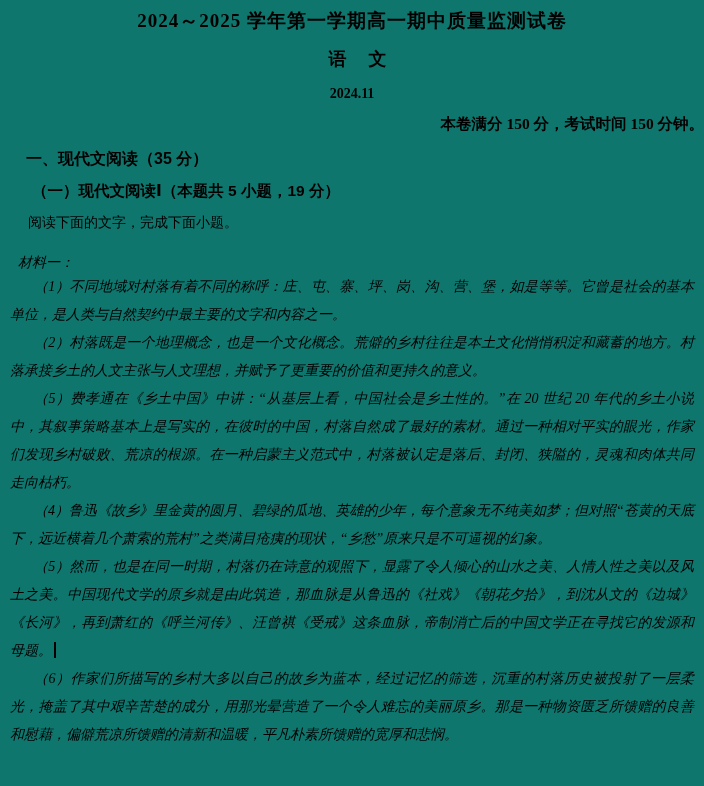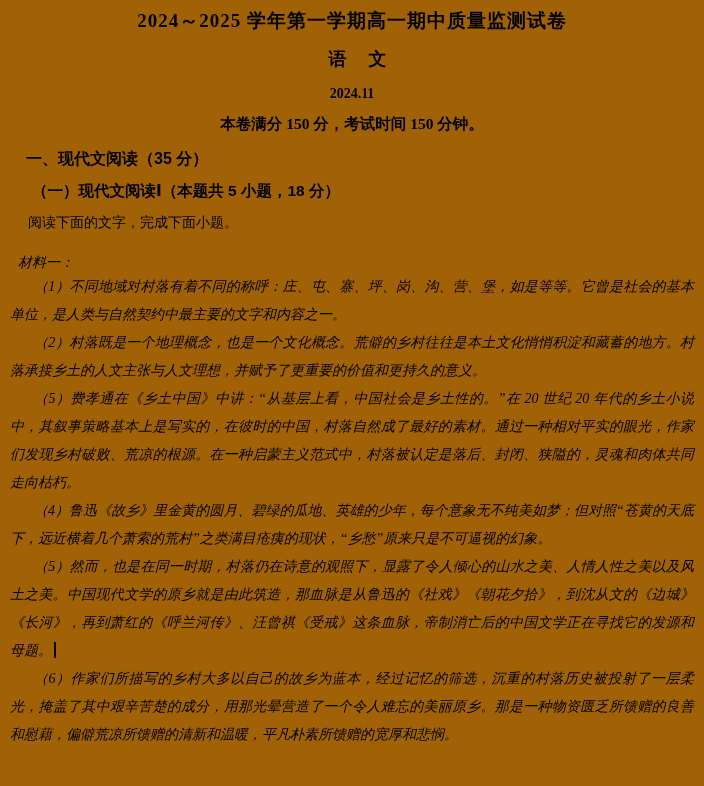--- a/index.html
+++ b/index.html
@@ -4,21 +4,21 @@
 <style>
   html, body {
     margin: 0;
     padding: 0;
     background: #ffffff;
   }
   .page {
     position: relative;
     width: 704px;
     height: 786px;
-    background: #a16207;
+    background: #0f766e;
     color: #000000;
     overflow: hidden;
     font-family: "Liberation Serif", "DejaVu Serif", serif;
   }
   .doc-header { text-align: center; }
   .doc-title {
     margin: 8px 0 0 0;
     font-size: 19px;
     font-weight: bold;
     letter-spacing: 1px;
@@ -38,20 +38,21 @@
     font-size: 14px;
     font-weight: bold;
     line-height: 20px;
     font-family: Liberation Serif, serif;
   }
   .doc-info {
     margin: 9px 0 0 0;
     font-size: 15.5px;
     font-weight: bold;
     line-height: 22px;
+    text-align: right;
   }
   .doc-body {
     padding: 0 10px;
   }
   .sec-heading {
     margin: 13px 0 0 16px;
     font-size: 16px;
     font-weight: bold;
     line-height: 22px;
     font-family: "Liberation Sans", "DejaVu Sans", sans-serif;
@@ -100,21 +101,21 @@
 
   <div class="doc-header">
     <h1 class="doc-title">2024～2025 学年第一学期高一期中质量监测试卷</h1>
     <div class="doc-subject">语　文</div>
     <div class="doc-date">2024.11</div>
     <div class="doc-info">本卷满分 150 分，考试时间 150 分钟。</div>
   </div>
 
   <div class="doc-body">
     <div class="sec-heading">一、现代文阅读（35 分）</div>
-    <div class="sec-subheading">（一）现代文阅读Ⅰ（本题共 5 小题，18 分）</div>
+    <div class="sec-subheading">（一）现代文阅读Ⅰ（本题共 5 小题，19 分）</div>
     <div class="sec-instruction">阅读下面的文字，完成下面小题。</div>
     <div class="material-label">材料一：</div>
 
     <p class="material-para"><span>（1）不同地域对村落有着不同的称呼：庄、屯、寨、坪、岗、沟、营、堡，如是等等。它曾是社会的基本单位，是人类与自然契约中最主要的文字和内容之一。</span></p>
     <p class="material-para"><span>（2）村落既是一个地理概念，也是一个文化概念。荒僻的乡村往往是本土文化悄悄积淀和藏蓄的地方。村落承接乡土的人文主张与人文理想，并赋予了更重要的价值和更持久的意义。</span></p>
     <p class="material-para"><span>（5）费孝通在《乡土中国》中讲：“从基层上看，中国社会是乡土性的。”在 20 世纪 20 年代的乡土小说中，其叙事策略基本上是写实的，在彼时的中国，村落自然成了最好的素材。通过一种相对平实的眼光，作家们发现乡村破败、荒凉的根源。在一种启蒙主义范式中，村落被认定是落后、封闭、狭隘的，灵魂和肉体共同走向枯朽。</span></p>
     <p class="material-para"><span>（4）鲁迅《故乡》里金黄的圆月、碧绿的瓜地、英雄的少年，每个意象无不纯美如梦；但对照“苍黄的天底下，远近横着几个萧索的荒村”之类满目疮痍的现状，“乡愁”原来只是不可逼视的幻象。</span></p>
     <p class="material-para"><span>（5）然而，也是在同一时期，村落仍在诗意的观照下，显露了令人倾心的山水之美、人情人性之美以及风土之美。中国现代文学的原乡就是由此筑造，那血脉是从鲁迅的《社戏》《朝花夕拾》，到沈从文的《边城》《长河》，再到萧红的《呼兰河传》、汪曾祺《受戒》这条血脉，帝制消亡后的中国文学正在寻找它的发源和母题。</span><span class="text-cursor"></span></p>
     <p class="material-para"><span>（6）作家们所描写的乡村大多以自己的故乡为蓝本，经过记忆的筛选，沉重的村落历史被投射了一层柔光，掩盖了其中艰辛苦楚的成分，用那光晕营造了一个令人难忘的美丽原乡。那是一种物资匮乏所馈赠的良善和慰藉，偏僻荒凉所馈赠的清新和温暖，平凡朴素所馈赠的宽厚和悲悯。</span></p>
   </div>

